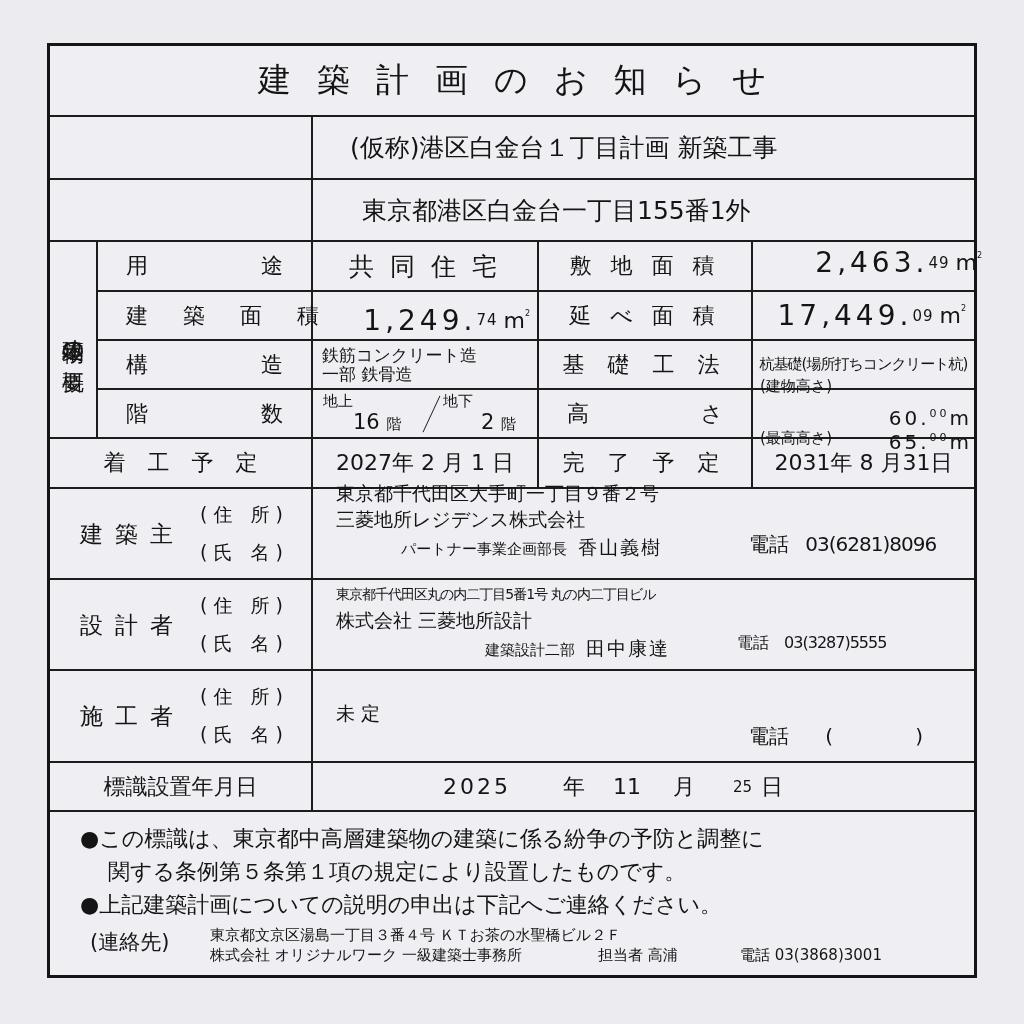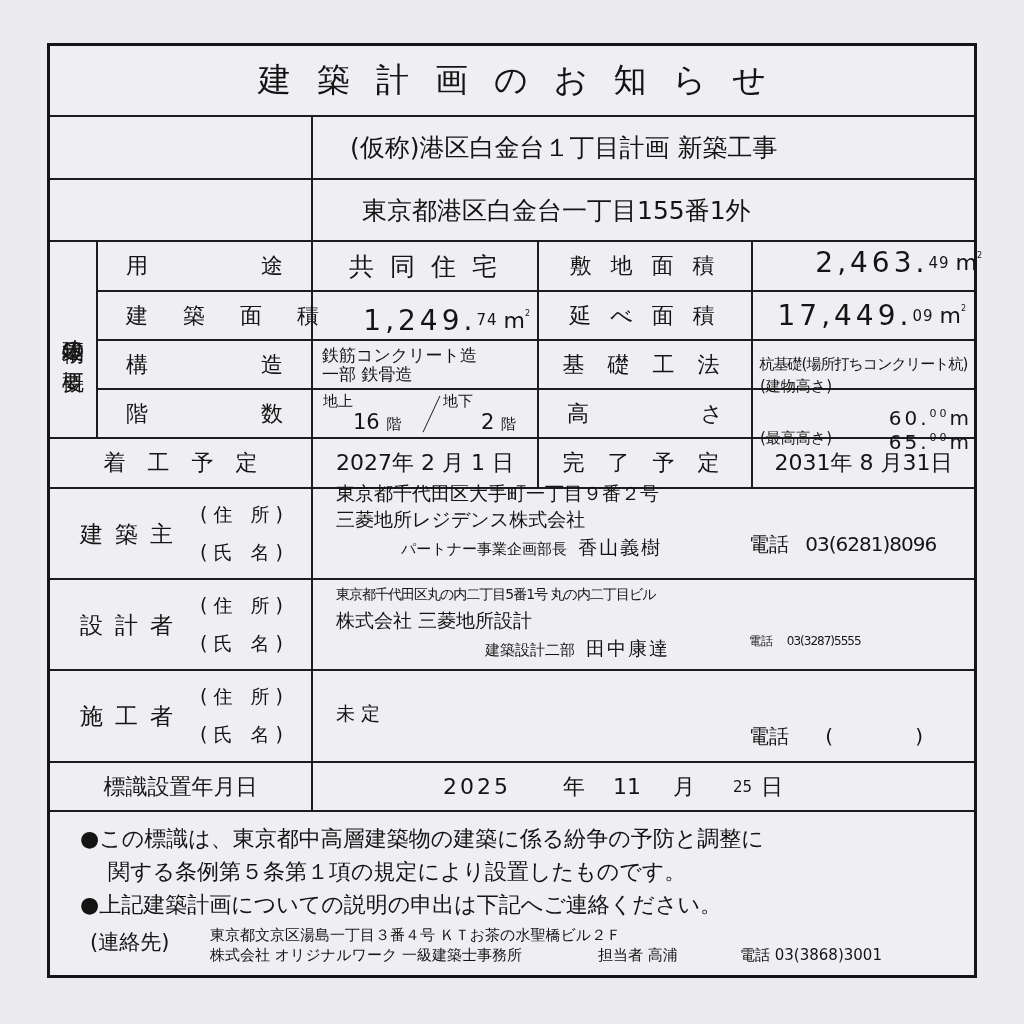--- a/index.html
+++ b/index.html
@@ -175,21 +175,21 @@
       <div>(氏 名)</div>
     </div>
   </div>
   <div class="cell" style="left:263px;top:534px;width:661px;height:89px;">
     <div style="position:absolute;left:23px;top:6px;font-size:14px;letter-spacing:-1px;">東京都千代田区丸の内二丁目5番1号 丸の内二丁目ビル</div>
     <div style="position:absolute;left:23px;top:28px;font-size:19px;">株式会社 三菱地所設計</div>
     <div style="position:absolute;left:172px;top:56px;">
       <span style="font-size:15px;">建築設計二部</span>
       <span style="font-size:19px;letter-spacing:2px;margin-left:6px;">田中康達</span>
     </div>
-    <div style="position:absolute;left:436px;top:53px;font-size:12px;">
+    <div style="position:absolute;left:424px;top:53px;font-size:16px;">
       <span>電話</span>
       <span style="margin-left:10px;letter-spacing:-1px;">03(3287)5555</span>
     </div>
   </div>
 
   <div class="cell" style="left:0;top:625px;width:298px;height:90px;">
     <span class="party-lbl" style="position:absolute;left:30px;top:30px;">施工者</span>
     <div class="sub-lbl" style="position:absolute;left:150px;top:6px;">
       <div>(住 所)</div>
       <div>(氏 名)</div>

